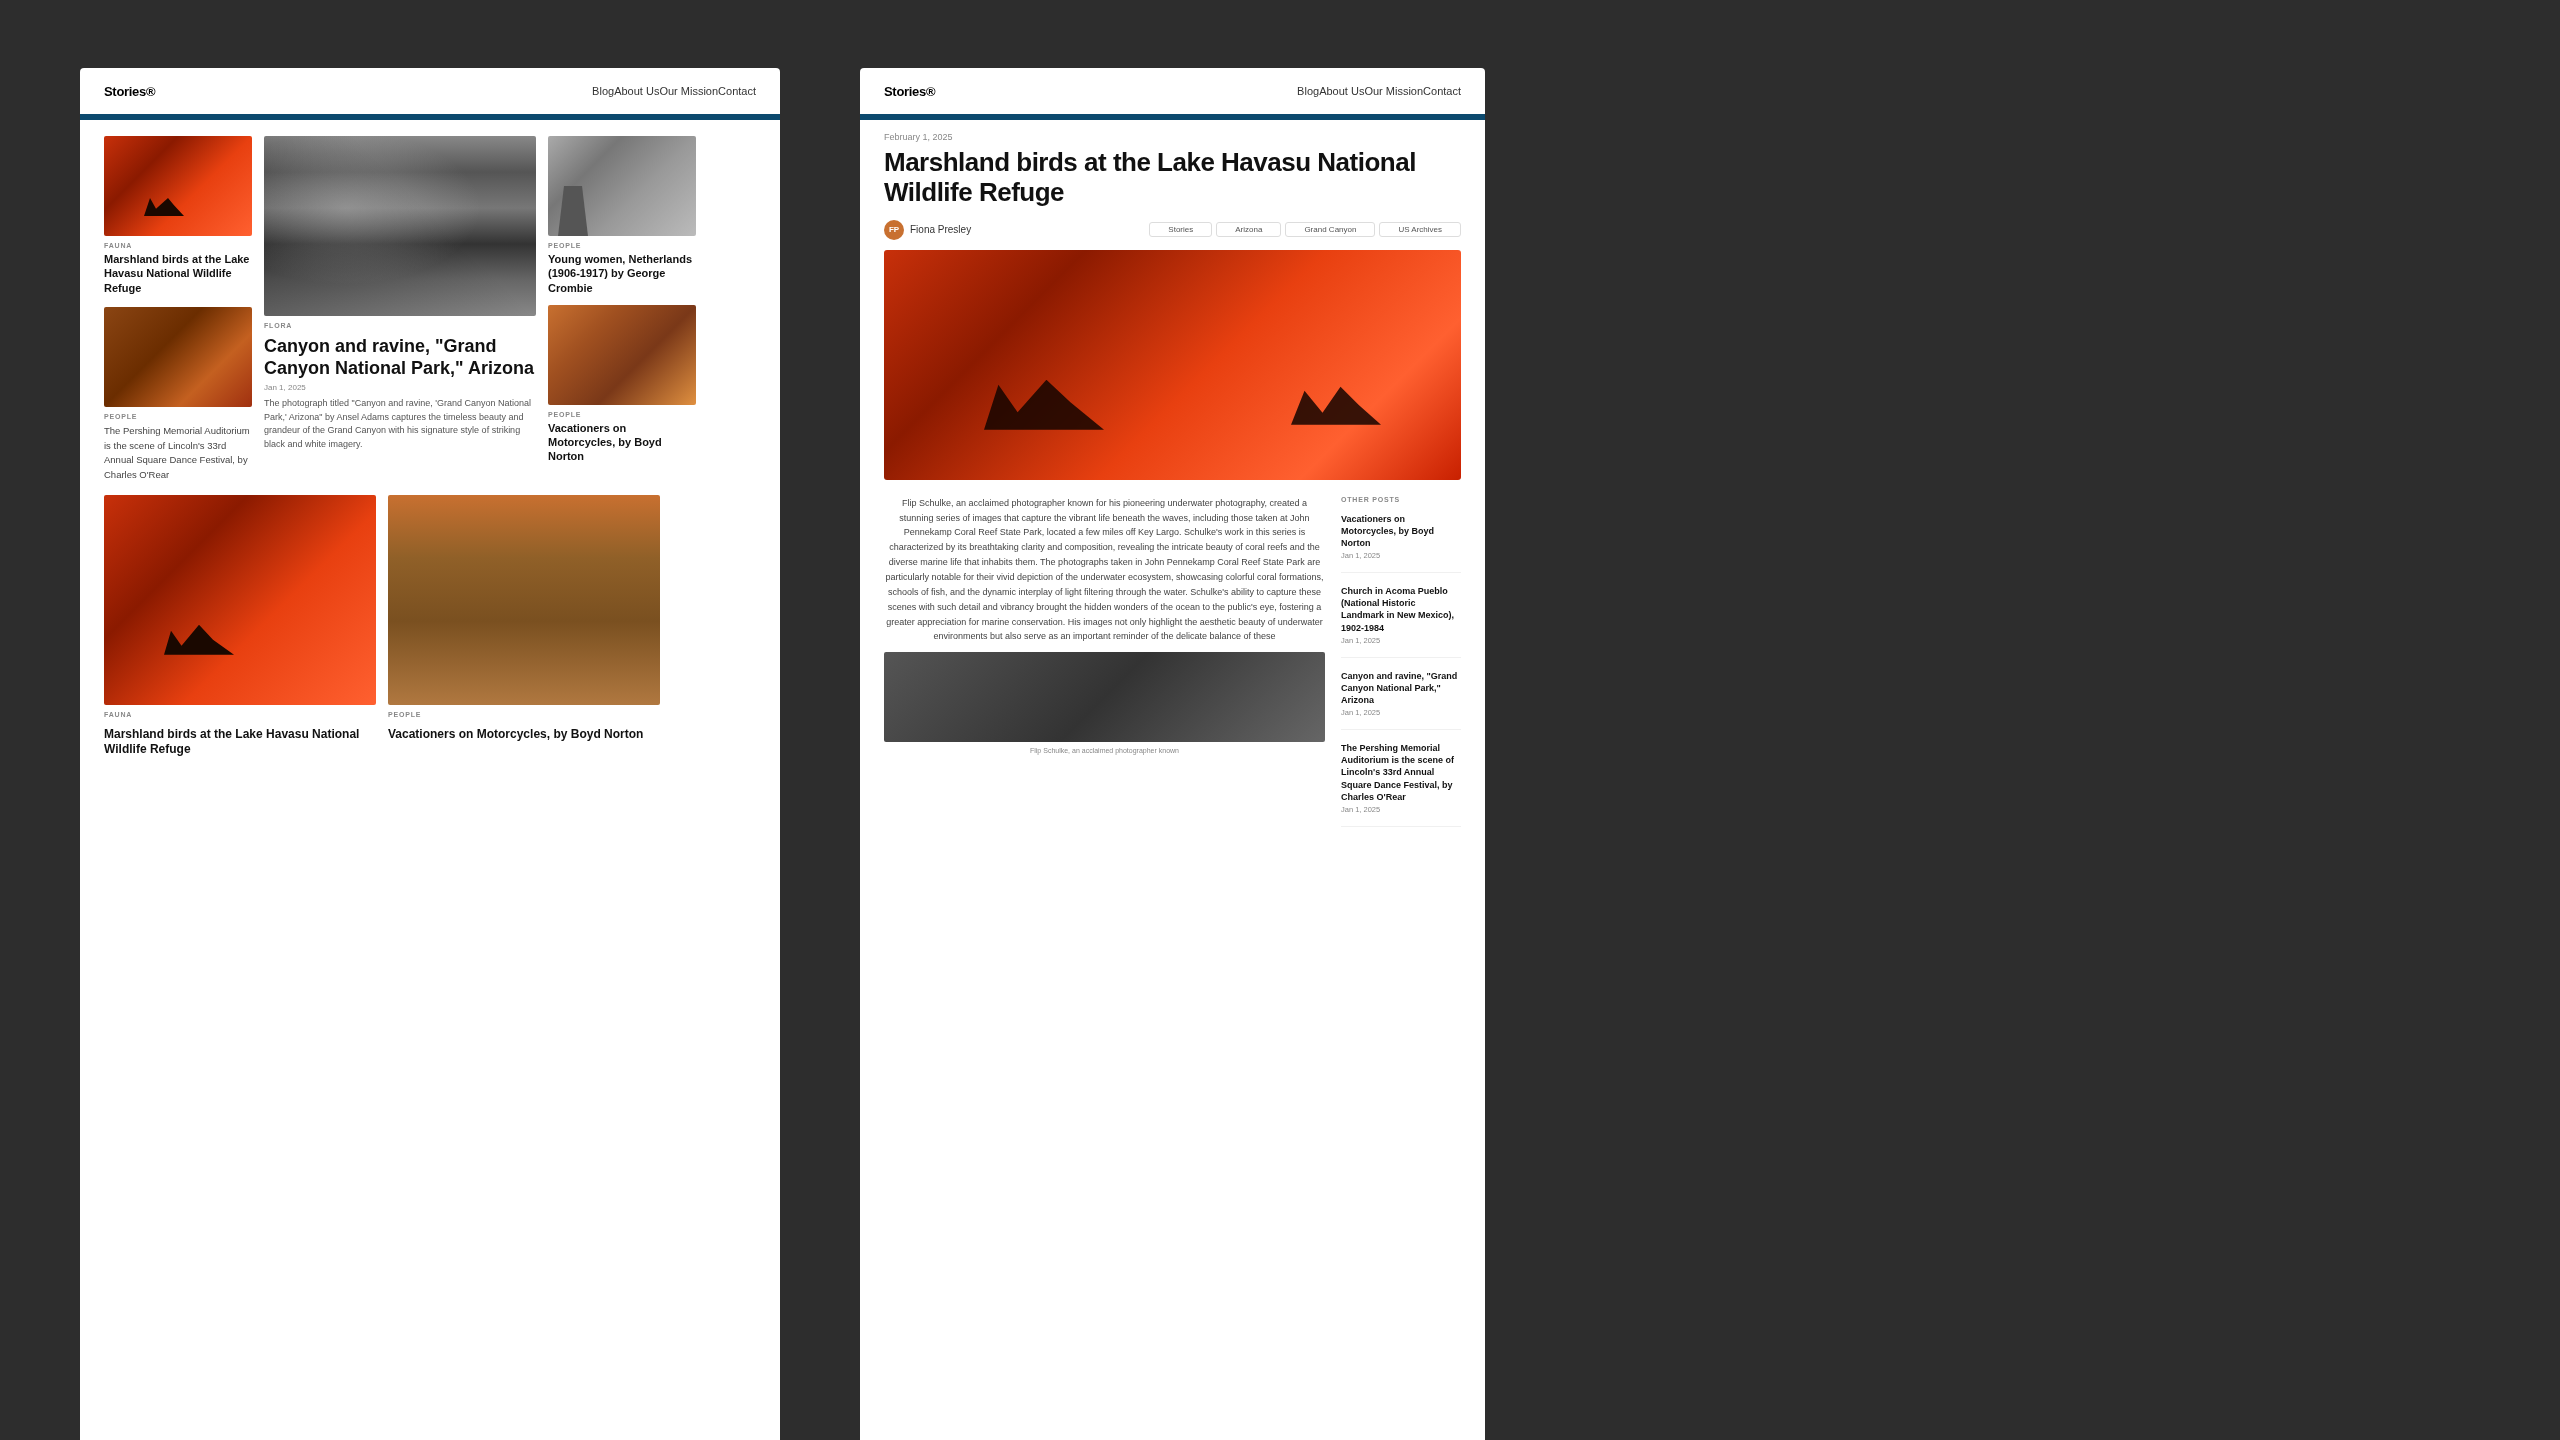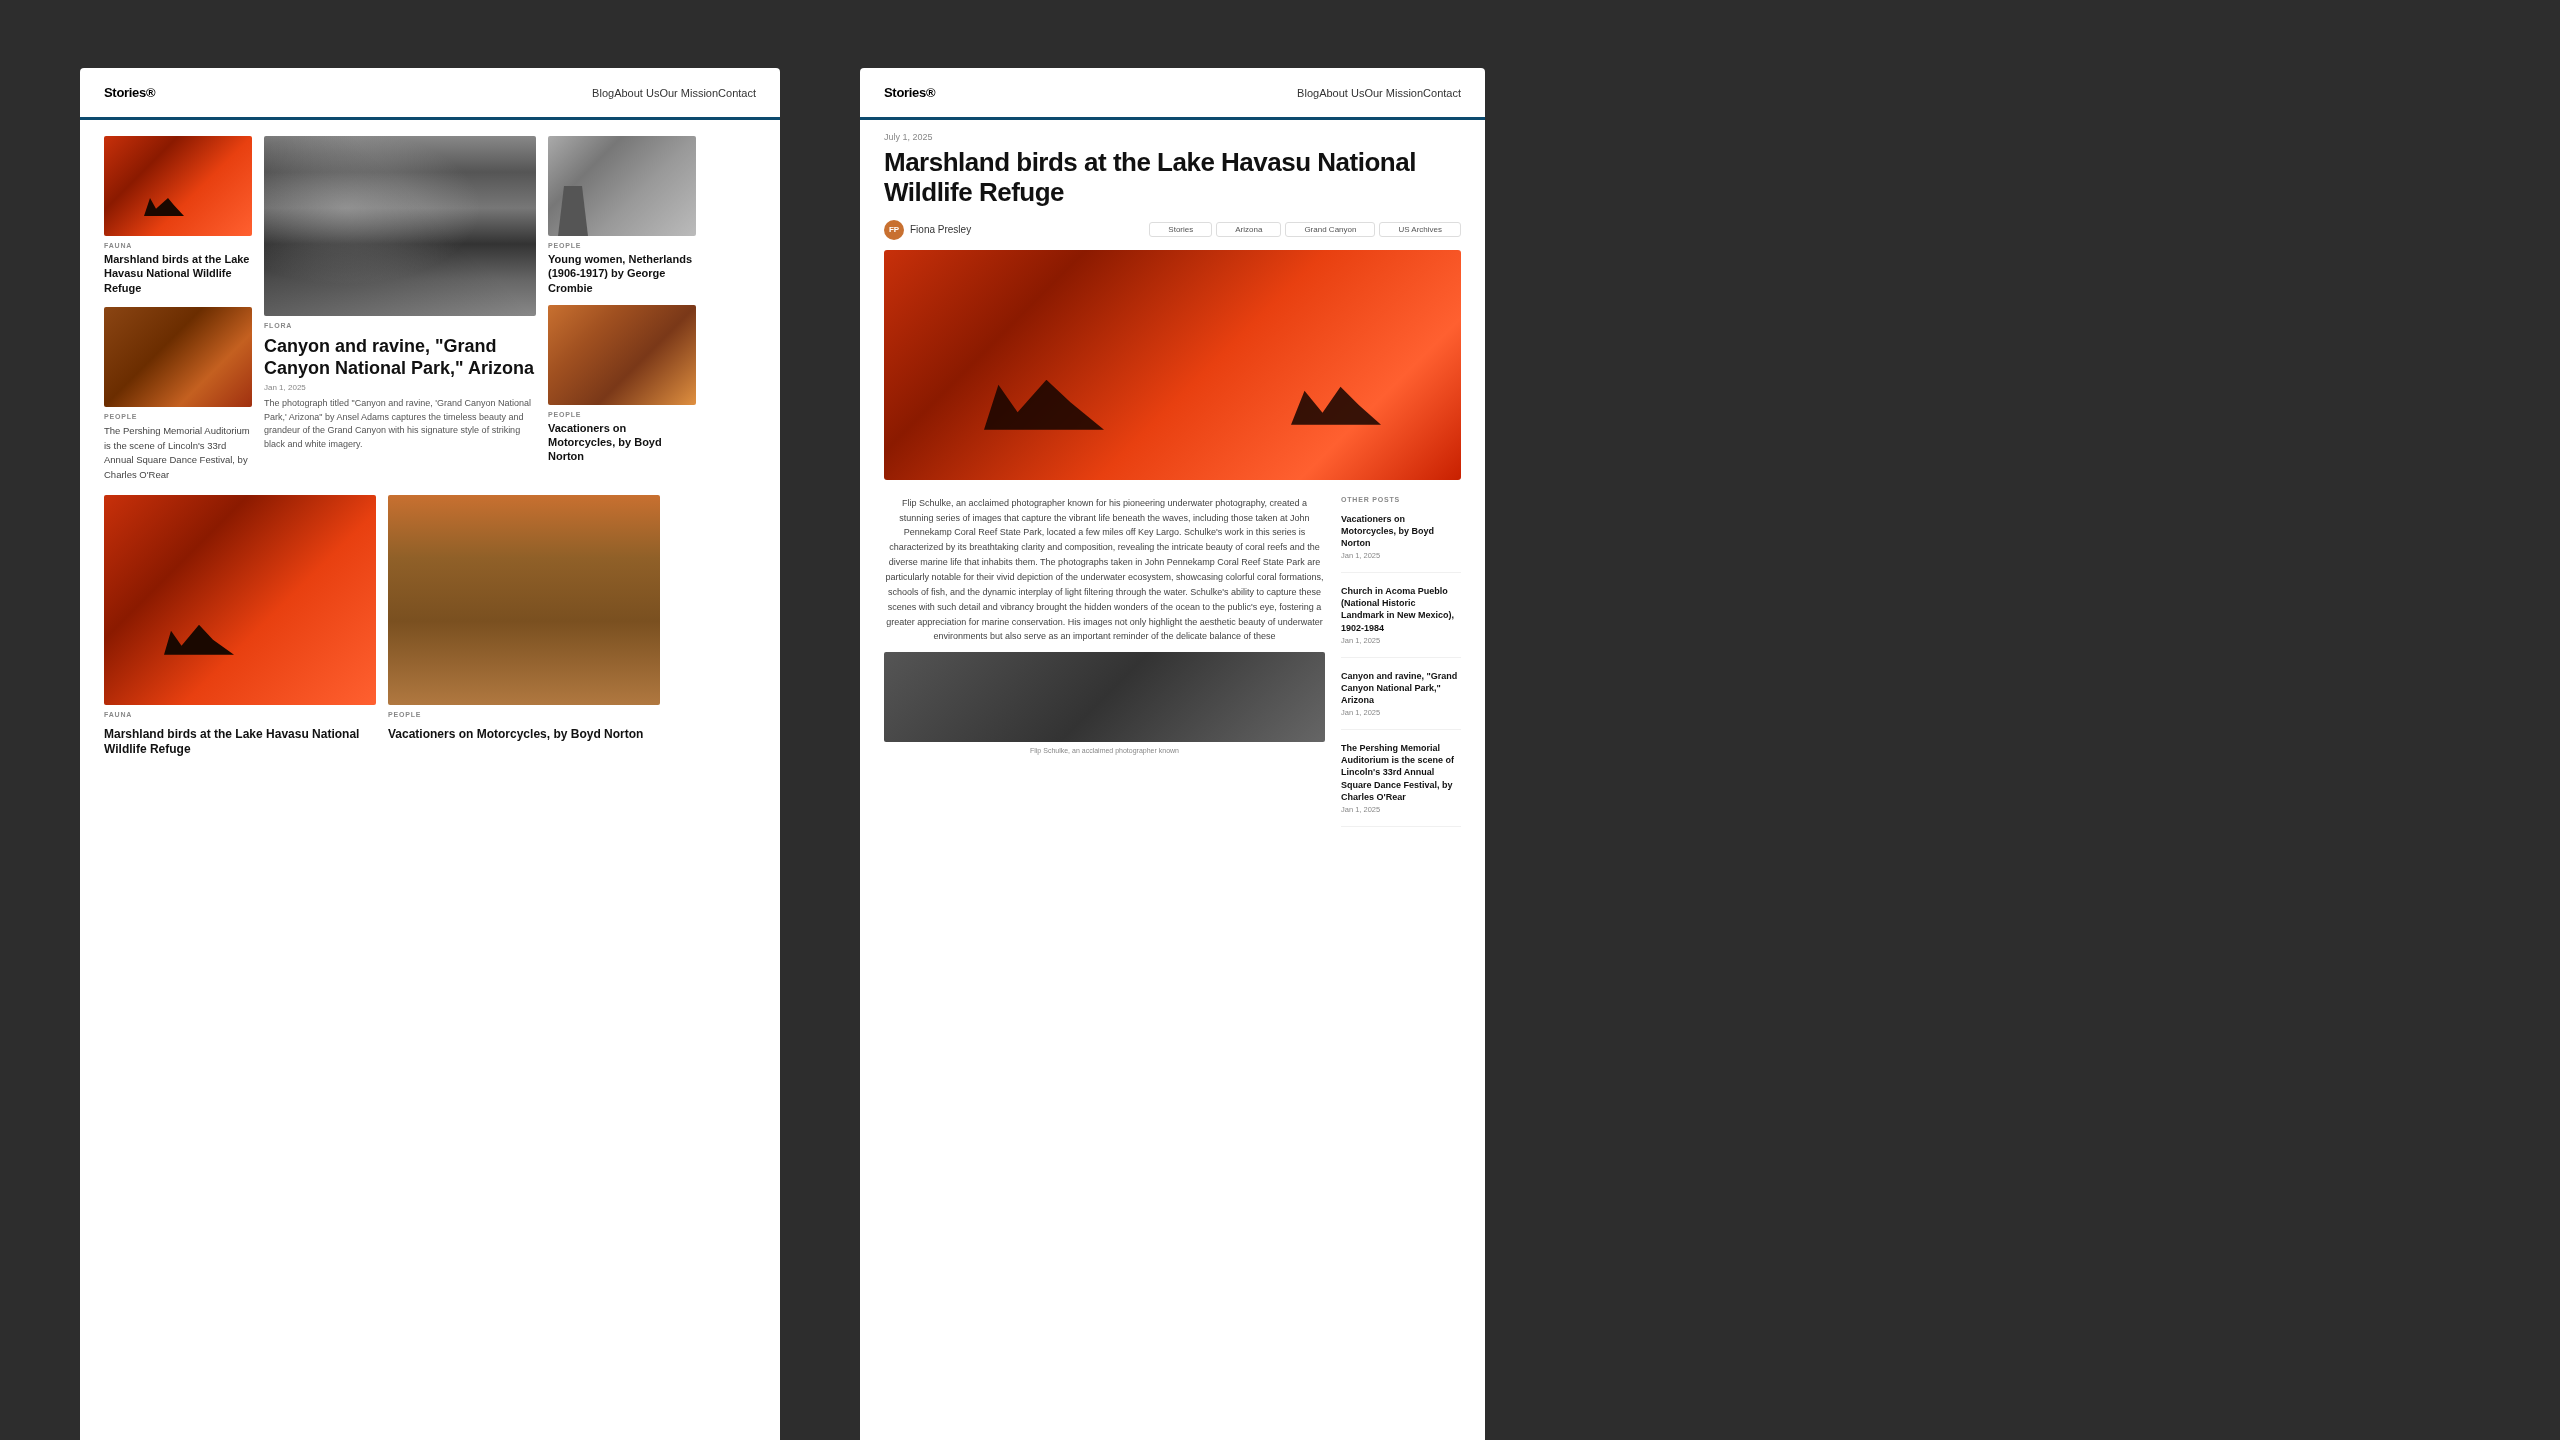--- a/index.html
+++ b/index.html
@@ -37,21 +37,21 @@
       flex-shrink: 0;
     }
 
     
     .nav {
       display: flex;
       align-items: center;
       justify-content: space-between;
       padding: 0 24px;
       height: 52px;
-      border-bottom: 3px solid #0c4a6e;
+      border-bottom: 6px solid #0c4a6e;
     }
     .nav-logo {
       font-size: 13px;
       font-weight: 600;
       letter-spacing: -0.3px;
     }
     .nav-links {
       display: flex;
     }
     .nav-link {
@@ -452,21 +452,21 @@
     <span class="nav-logo">Stories®</span>
     <div class="nav-links">
       <a class="nav-link">Blog</a>
       <a class="nav-link">About Us</a>
       <a class="nav-link">Our Mission</a>
       <a class="nav-link">Contact</a>
     </div>
   </nav>
 
   <div class="right-content">
-    <div class="article-date">July 1, 2025</div>
+    <div class="article-date">February 1, 2025</div>
     <h1 class="article-title">Marshland birds at the Lake Havasu National Wildlife Refuge</h1>
 
     <div class="article-meta">
       <div class="author-row">
         <div class="author-avatar">FP</div>
         <span class="author-name">Fiona Presley</span>
       </div>
       <div class="tags">
         <span class="tag">Stories</span>
         <span class="tag">Arizona</span>

